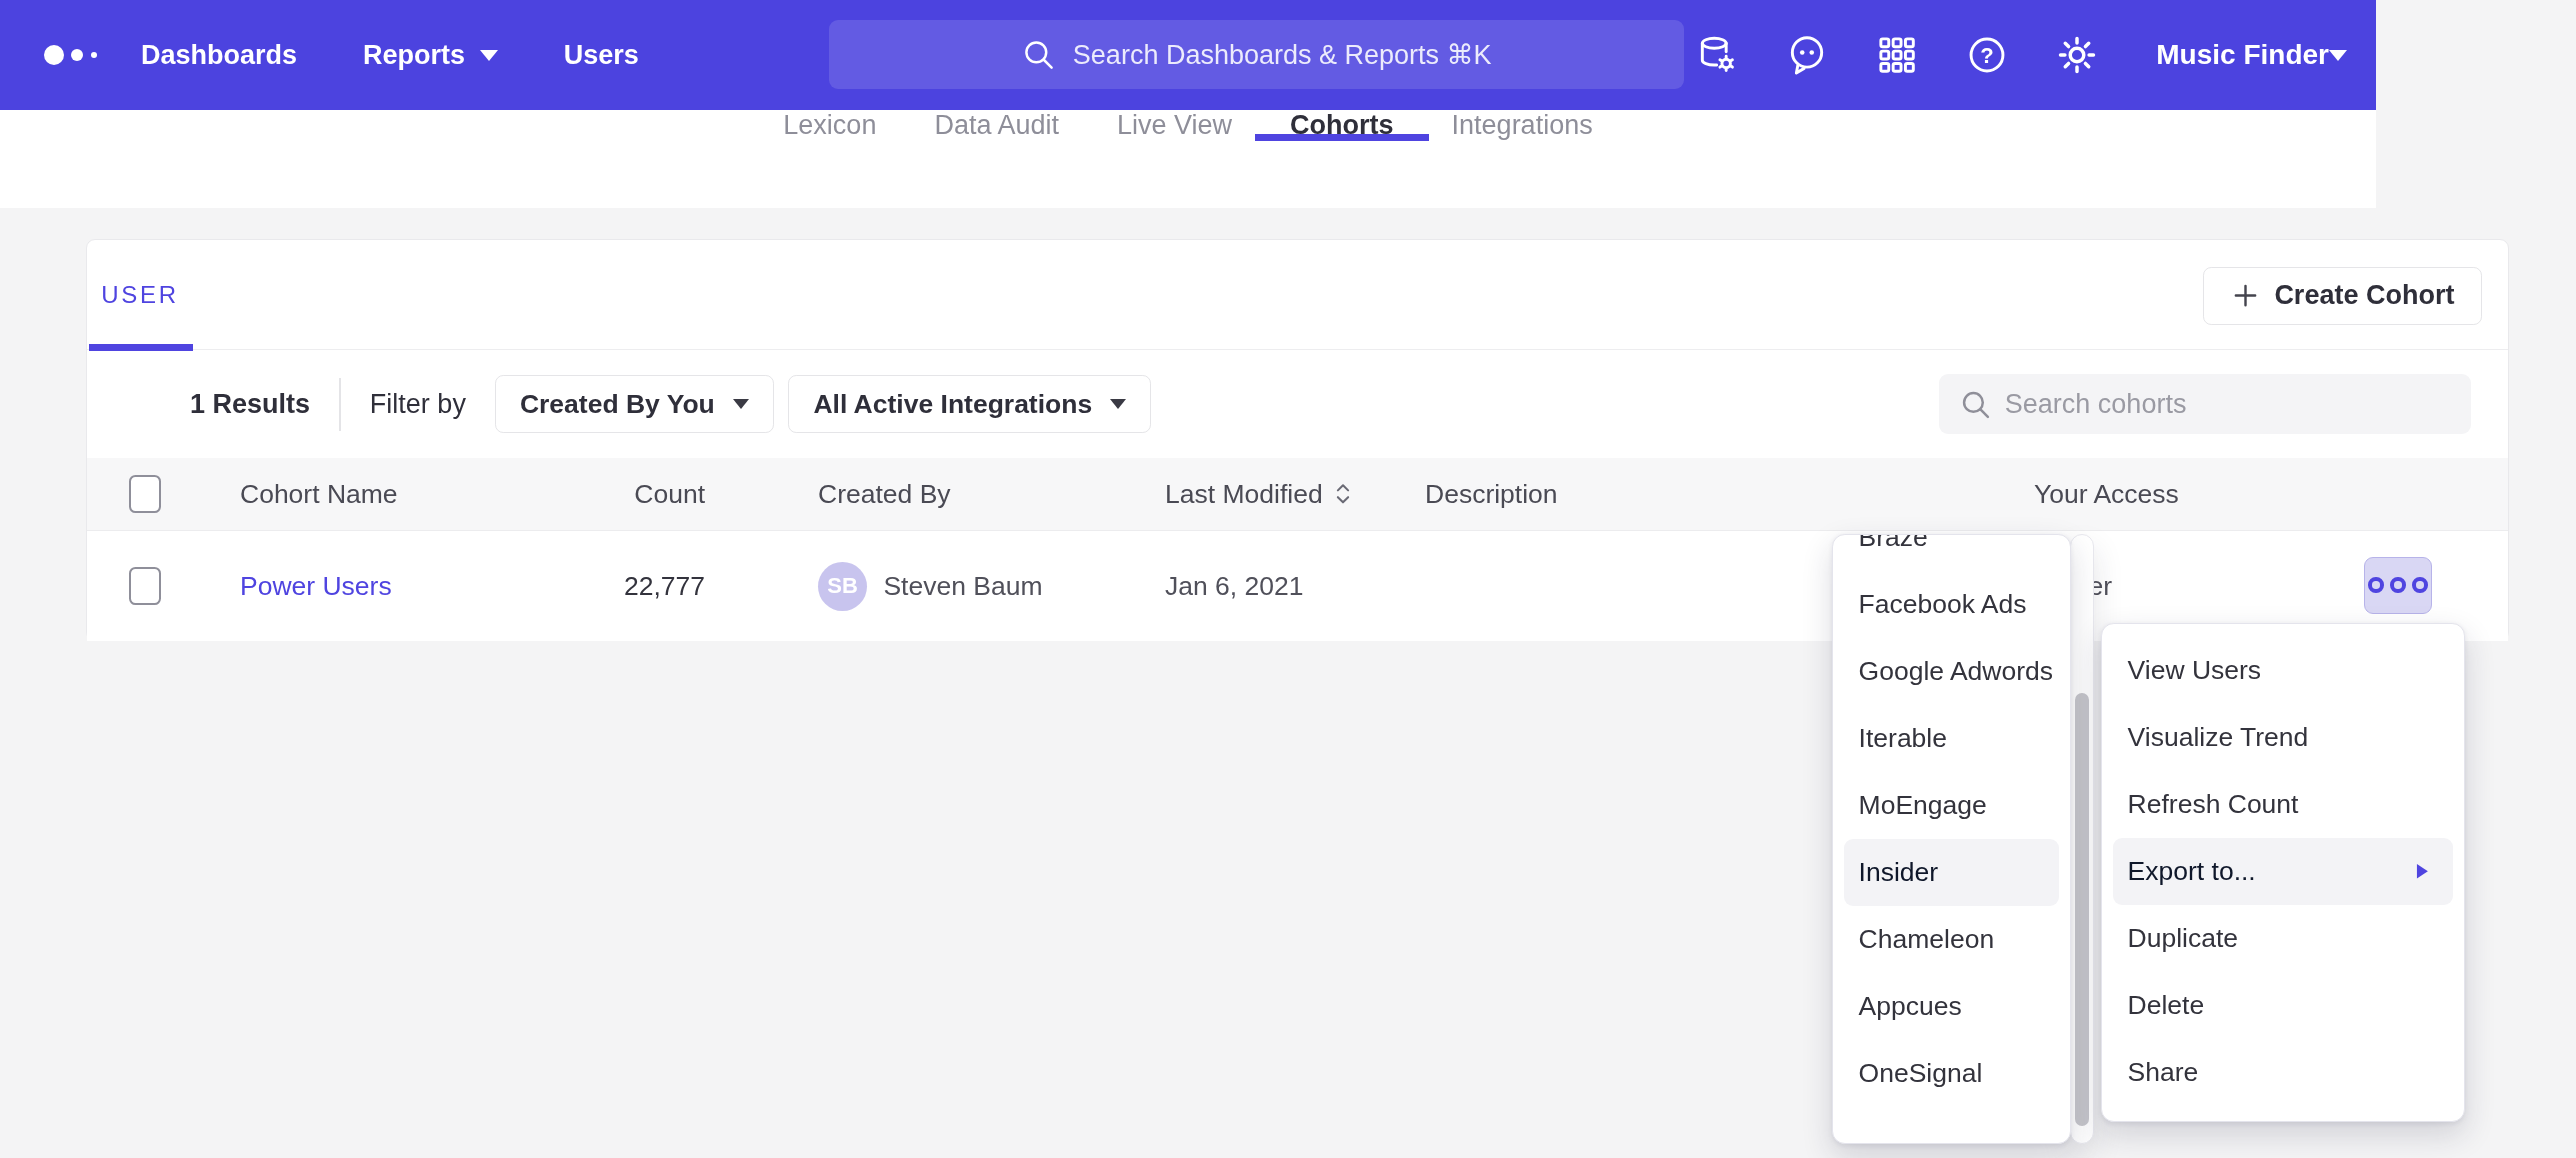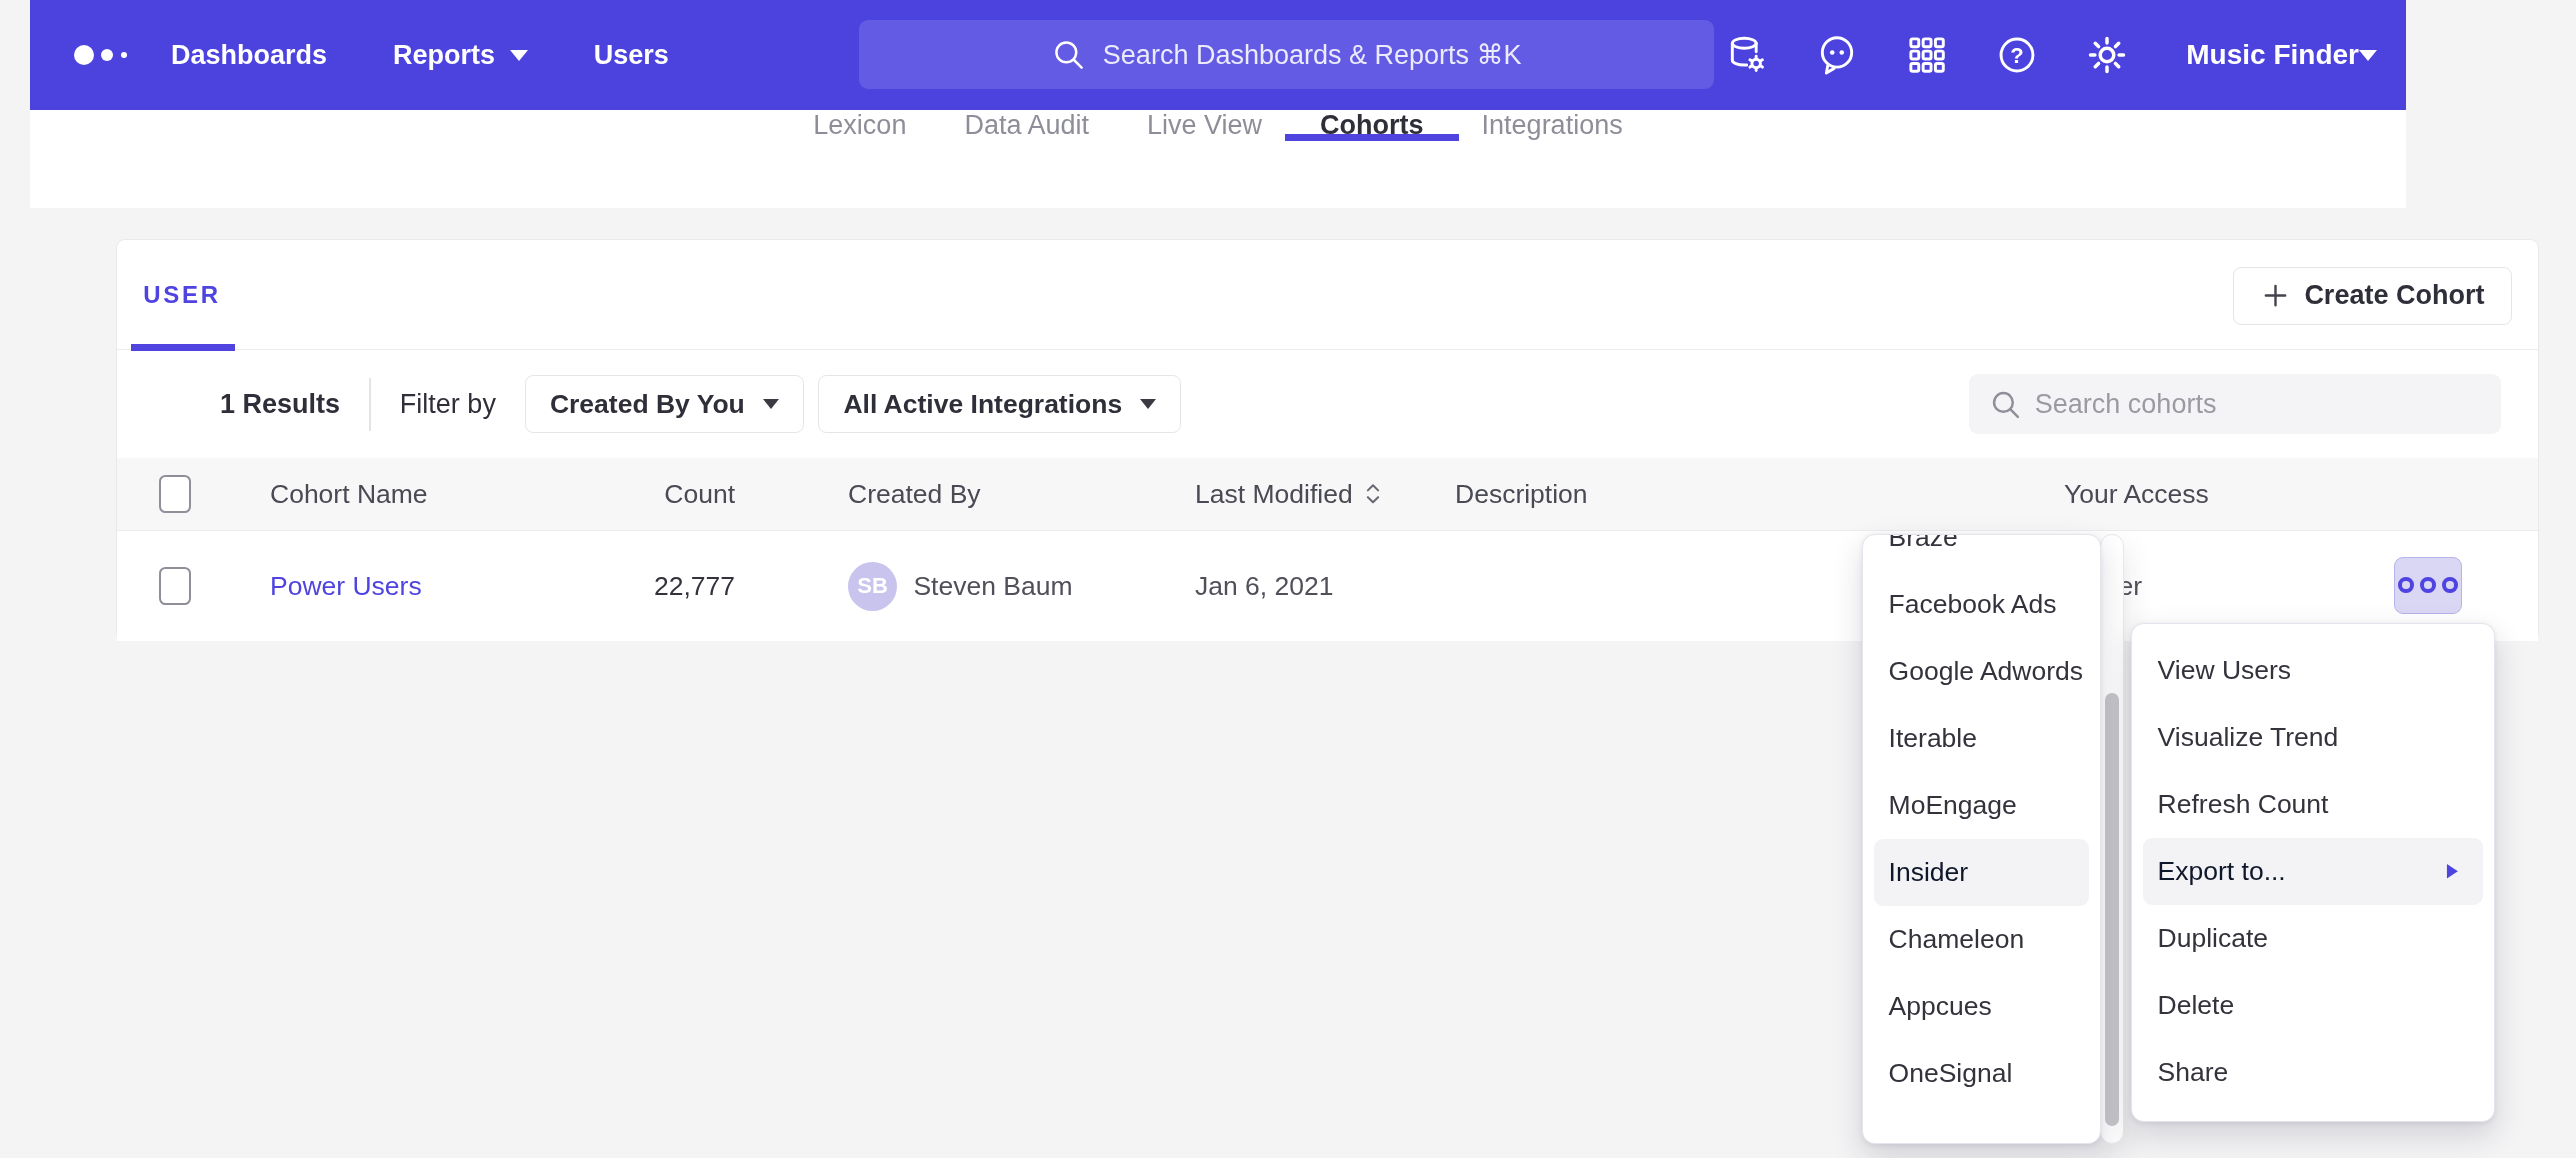--- a/index.html
+++ b/index.html
@@ -1,18 +1,18 @@
 <!DOCTYPE html>
 <html style="font-size:14.6px"><head>
 <meta charset="utf-8">
 <style>
   * { margin:0; padding:0; box-sizing:border-box; }
   html,body { width:2576px; height:1158px; }
   body { font-family:"Liberation Sans","DejaVu Sans",sans-serif; background:#f4f4f5; overflow:hidden; }
-  .screen { position:relative; width:2376px; height:1158px;margin-left:30px; }
+  .screen { position:relative; width:2376px; height:1158px; }
 
   
   .navbar { position:absolute; top:0; left:0; width:100%; height:110px; background:#4c43df; display:flex; align-items:center; }
   .logo { display:flex; align-items:center; gap:7.3px; margin-left:44px; cursor:pointer; }
   .logo .d1 { width:20px; height:20px; border-radius:50%; background:#fff; }
   .logo .d2 { width:12px; height:12px; border-radius:50%; background:#fff; }
   .logo .d3 { width:6.4px;  height:6.4px;  border-radius:50%; background:#fff; }
   .nav-links { display:flex; align-items:center; gap:66px; margin-left:44px; }
   .nav-link { display:flex; align-items:center; gap:14.6px; color:#fff; font-size:27px; font-weight:600; cursor:pointer; }
   .caret-down { width:0; height:0; border-left:9px solid transparent; border-right:9px solid transparent; border-top:11px solid #fff; }
@@ -29,22 +29,22 @@
   .tab { position:relative; display:flex; align-items:center; font-size:27px; color:#8e8e99; cursor:pointer; }
   .tab.active { color:#2f2f3a; font-weight:700; }
   .tab.active::after { content:""; position:absolute; left:-35px; right:-35px; bottom:0; height:7.3px; background:#4f44e0; }
 
   
   .page { position:absolute; top:208px; left:0; width:2576px; height:950px; background:#f4f4f5; }
   .card { position:absolute; left:86px; top:31px; width:2423px; height:402px; background:#fff;
           border:0.9px solid #e9e9ec; border-radius:9px; }
 
   .card-head { position:relative; height:110px; border-bottom:1.8px solid #ededef; }
-  .type-tab { position:absolute; left:12px; top:0; bottom:-1.8px; width:106px; display:flex; align-items:center; justify-content:center;
-              color:#4f44e0; font-size:24px; font-weight:700; letter-spacing:2.7px; cursor:pointer; }
+  .type-tab { position:absolute; left:0; top:0; bottom:-1.8px; width:106px; display:flex; align-items:center; justify-content:center;
+              color:#4f44e0; font-size:24px; font-weight:400; letter-spacing:2.7px; cursor:pointer; }
   .type-tab::after { content:""; position:absolute; left:1.8px; right:0; bottom:0; height:6.4px; background:#4f44e0; }
   .create-btn { position:absolute; right:25.6px; top:26.5px; height:58px; padding:0 27px; background:#fff;
                 border:1.8px solid #e5e5e8; border-radius:8.2px; display:flex; align-items:center; gap:14.6px;
                 font-family:inherit; font-size:27px; font-weight:600; color:#2f2f3a; cursor:pointer; }
 
   .filter-row { position:relative; height:108px; display:flex; align-items:center; padding-left:103px; }
   .results-count { font-size:27px; font-weight:600; color:#2f2f3a; }
   .vdiv { width:1.8px; height:53px; background:#e4e4e7; margin:0 29px; }
   .filter-by { font-size:27px; color:#2f2f3a; margin-right:29px; }
   .filter-btn { height:58px; padding:0 24px; background:#fff; border:1.8px solid #e5e5e8; border-radius:8.2px;

